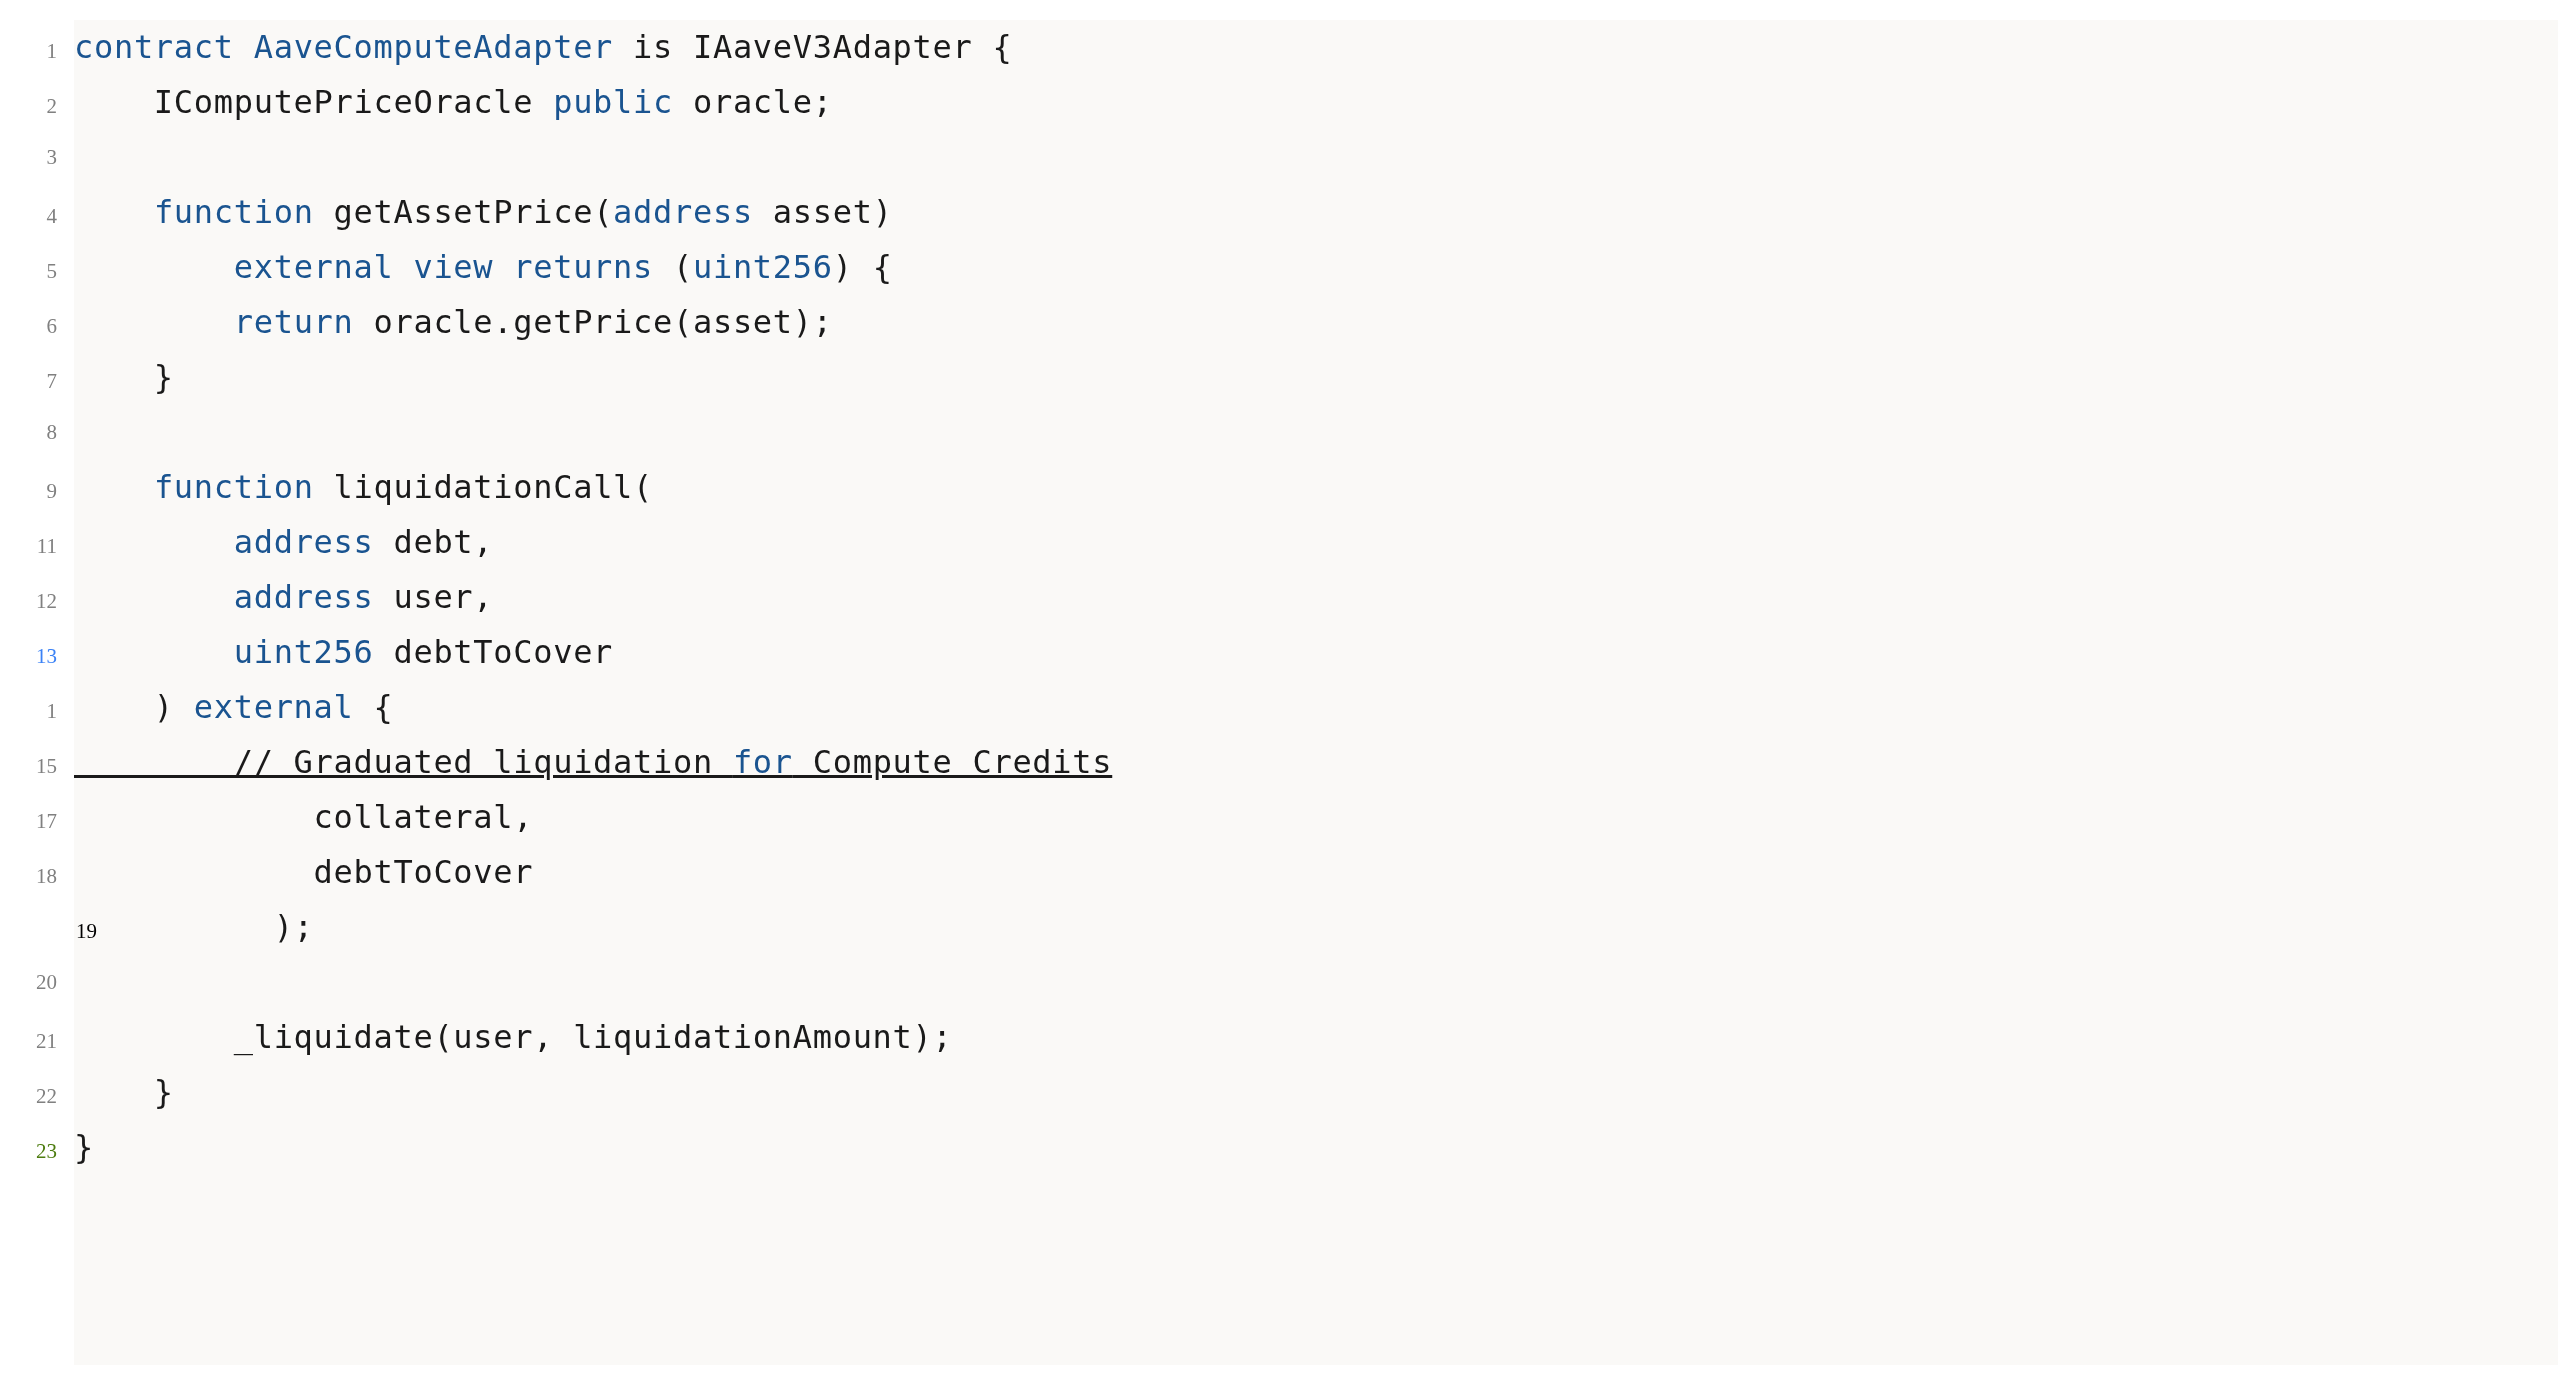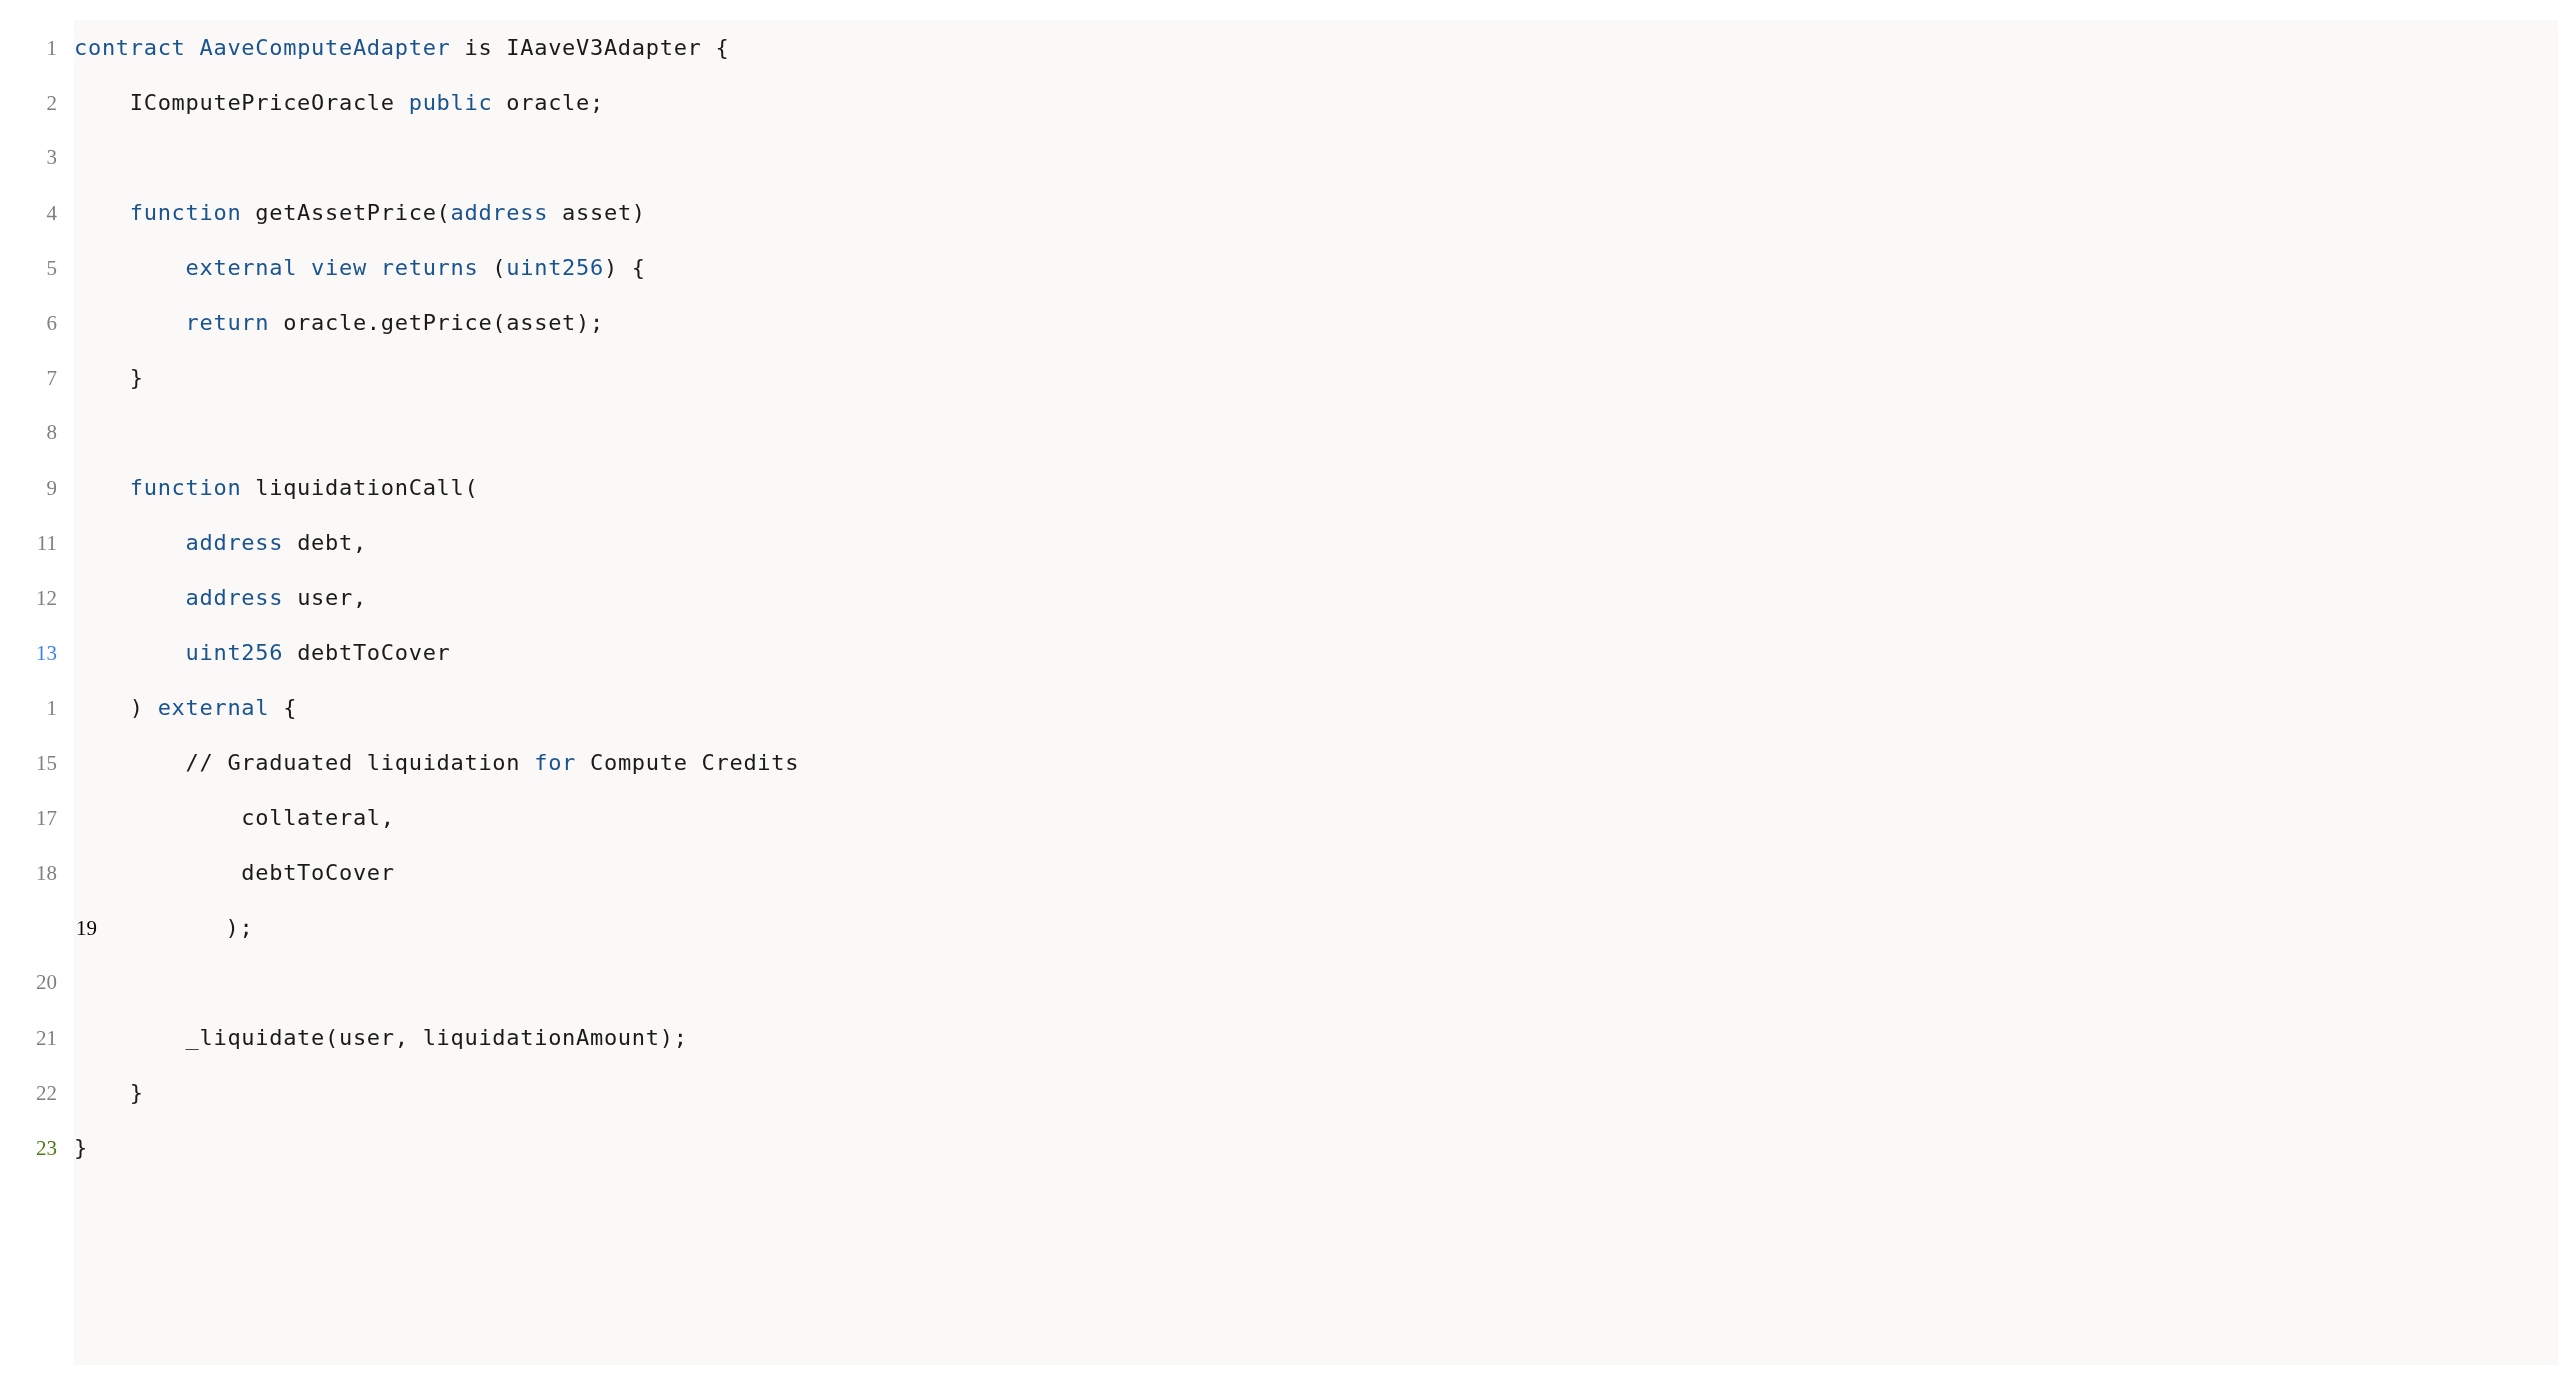--- a/index.html
+++ b/index.html
@@ -55,21 +55,21 @@
     font-size: 21px;
     color: #808080;
     line-height: 55px;
     user-select: none;
   }
 
   .code {
     flex: 1 1 auto;
     padding-left: 17px;
     font-family: "DejaVu Sans Mono", "Liberation Mono", monospace;
-    font-size: 22px;
+    font-size: 32px;
     letter-spacing: 0.7px;
     color: #1A1A1A;
     line-height: 55px;
     white-space: pre;
   }
 
   .kw { color: #1A5490; }
   .pl { color: #1A1A1A; }
 </style>
 </head>
@@ -84,21 +84,21 @@
       <div class="code-line"><span class="ln" style="color: rgb(128, 128, 128);">4</span><span class="code" style="color: rgb(26, 26, 26);"><span class="pl" style="color: rgb(26, 26, 26);">    </span><span class="kw" style="color: rgb(26, 84, 144);">function</span><span class="pl" style="color: rgb(26, 26, 26);"> getAssetPrice(</span><span class="kw" style="color: rgb(26, 84, 144);">address</span><span class="pl" style="color: rgb(26, 26, 26);"> asset)</span></span></div>
       <div class="code-line"><span class="ln" style="color: rgb(128, 128, 128);">5</span><span class="code" style="color: rgb(26, 26, 26);"><span class="pl" style="color: rgb(26, 26, 26);">        </span><span class="kw" style="color: rgb(26, 84, 144);">external view returns</span><span class="pl" style="color: rgb(26, 26, 26);"> (</span><span class="kw" style="color: rgb(26, 84, 144);">uint256</span><span class="pl" style="color: rgb(26, 26, 26);">) {</span></span></div>
       <div class="code-line"><span class="ln" style="color: rgb(128, 128, 128);">6</span><span class="code" style="color: rgb(26, 26, 26);"><span class="pl" style="color: rgb(26, 26, 26);">        </span><span class="kw" style="color: rgb(26, 84, 144);">return</span><span class="pl" style="color: rgb(26, 26, 26);"> oracle.getPrice(asset);</span></span></div>
       <div class="code-line"><span class="ln" style="color: rgb(128, 128, 128);">7</span><span class="code" style="color: rgb(26, 26, 26);"><span class="pl" style="color: rgb(26, 26, 26);">    }</span></span></div>
       <div class="code-line"><span class="ln" style="color: rgb(128, 128, 128);">8</span><span class="code" style="color: rgb(26, 26, 26);"><span class="pl" style="color: rgb(26, 26, 26);"></span></span></div>
       <div class="code-line"><span class="ln" style="color: rgb(128, 128, 128);">9</span><span class="code" style="color: rgb(26, 26, 26);"><span class="pl" style="color: rgb(26, 26, 26);">    </span><span class="kw" style="color: rgb(26, 84, 144);">function</span><span class="pl" style="color: rgb(26, 26, 26);"> liquidationCall(</span></span></div>
       <div class="code-line"><span class="ln" style="color: rgb(128, 128, 128);">11</span><span class="code" style="color: rgb(26, 26, 26);"><span class="pl" style="color: rgb(26, 26, 26);">        </span><span class="kw" style="color: rgb(26, 84, 144);">address</span><span class="pl" style="color: rgb(26, 26, 26);"> debt,</span></span></div>
       <div class="code-line"><span class="ln" style="color: rgb(128, 128, 128);">12</span><span class="code" style="color: rgb(26, 26, 26);"><span class="pl" style="color: rgb(26, 26, 26);">        </span><span class="kw" style="color: rgb(26, 84, 144);">address</span><span class="pl" style="color: rgb(26, 26, 26);"> user,</span></span></div>
       <div class="code-line"><span class="ln" style="color: #3b82f6;">13</span><span class="code" style="color: rgb(26, 26, 26);"><span class="pl" style="color: rgb(26, 26, 26);">        </span><span class="kw" style="color: rgb(26, 84, 144);">uint256</span><span class="pl" style="color: rgb(26, 26, 26);"> debtToCover</span></span></div>
       <div class="code-line"><span class="ln" style="color: rgb(128, 128, 128);">1</span><span class="code" style="color: rgb(26, 26, 26);"><span class="pl" style="color: rgb(26, 26, 26);">    ) </span><span class="kw" style="color: rgb(26, 84, 144);">external</span><span class="pl" style="color: rgb(26, 26, 26);"> {</span></span></div>
-      <div class="code-line"><span class="ln" style="color: rgb(128, 128, 128);">15</span><span class="code" style="color: rgb(26, 26, 26);"><span class="pl" style="color: rgb(26, 26, 26);">        // Graduated liquidation </span><span class="kw" style="color: rgb(26, 84, 144);">for</span><span class="pl" style="color: rgb(26, 26, 26);"> Compute Credits</span></span></div>
+      <div class="code-line"><span class="ln" style="color: rgb(128, 128, 128);">15</span><span class="code" style="color: rgb(26, 26, 26); text-decoration: underline;"><span class="pl" style="color: rgb(26, 26, 26);">        // Graduated liquidation </span><span class="kw" style="color: rgb(26, 84, 144);">for</span><span class="pl" style="color: rgb(26, 26, 26);"> Compute Credits</span></span></div>
       <div class="code-line"><span class="ln" style="color: rgb(128, 128, 128);">17</span><span class="code" style="color: rgb(26, 26, 26);"><span class="pl" style="color: rgb(26, 26, 26);">            collateral,</span></span></div>
       <div class="code-line"><span class="ln" style="color: rgb(128, 128, 128);">18</span><span class="code" style="color: rgb(26, 26, 26);"><span class="pl" style="color: rgb(26, 26, 26);">            debtToCover</span></span></div>
       <div class="code-line"><span class="ln" style="color: #000000; padding-left: 40px;">19</span><span class="code" style="color: rgb(26, 26, 26);"><span class="pl" style="color: rgb(26, 26, 26);">        );</span></span></div>
       <div class="code-line"><span class="ln" style="color: rgb(128, 128, 128);">20</span><span class="code" style="color: rgb(26, 26, 26);"><span class="pl" style="color: rgb(26, 26, 26);"></span></span></div>
       <div class="code-line"><span class="ln" style="color: rgb(128, 128, 128);">21</span><span class="code" style="color: rgb(26, 26, 26);"><span class="pl" style="color: rgb(26, 26, 26);">        _liquidate(user, liquidationAmount);</span></span></div>
       <div class="code-line"><span class="ln" style="color: rgb(128, 128, 128);">22</span><span class="code" style="color: rgb(26, 26, 26);"><span class="pl" style="color: rgb(26, 26, 26);">    }</span></span></div>
       <div class="code-line"><span class="ln" style="color: #4d7c0f;">23</span><span class="code" style="color: rgb(26, 26, 26);"><span class="pl" style="color: rgb(26, 26, 26);">}</span></span></div>
     </div>
 </div>
 

